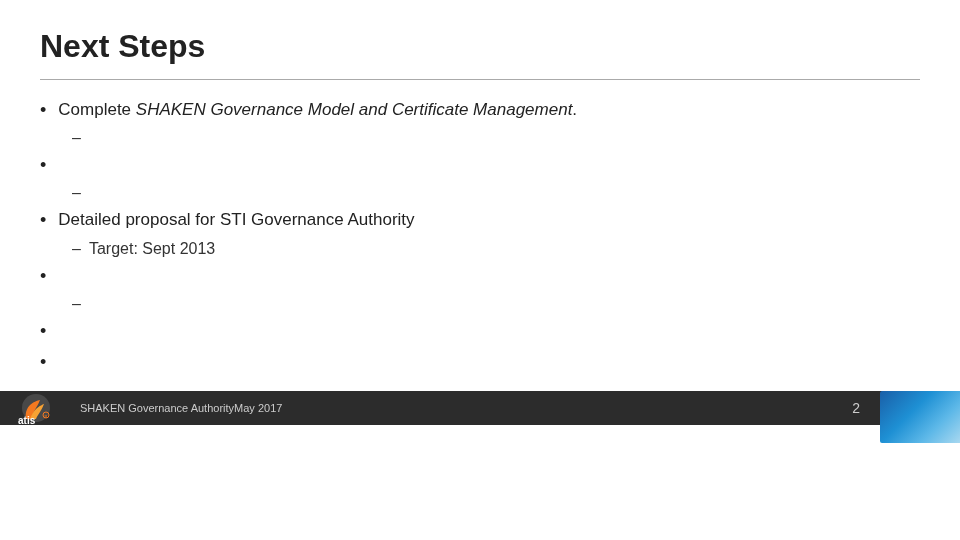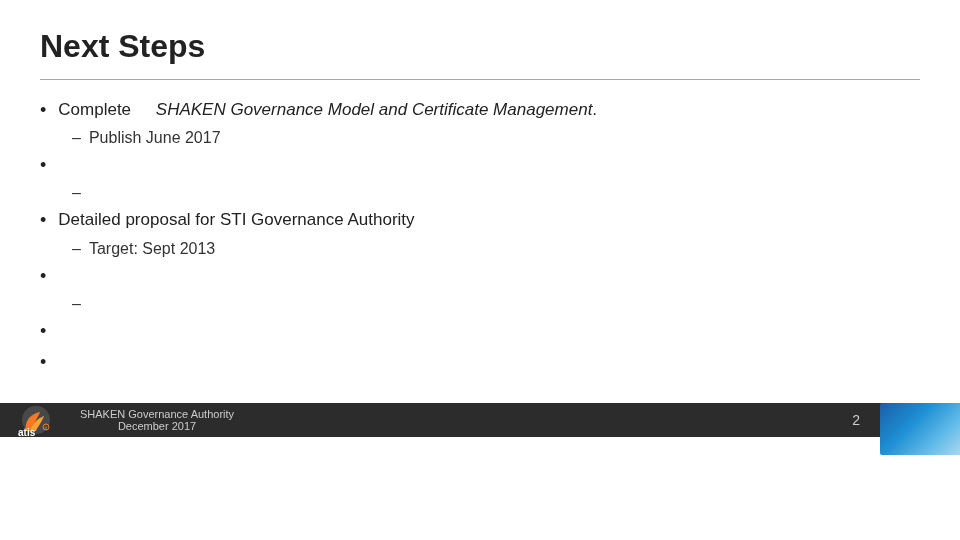--- a/index.html
+++ b/index.html
@@ -11,21 +11,20 @@
       background: #fff;
       overflow: hidden;
       position: relative;
     }
 
     .slide {
       width: 960px;
       height: 397px;
       display: flex;
       flex-direction: column;
-      gap: 12px;
     }
 
     .main-content {
       flex: 1;
       padding: 28px 40px 10px 40px;
     }
 
     .title {
       font-size: 32px;
       font-weight: bold;
@@ -58,21 +57,20 @@
       line-height: 1.4;
       flex-shrink: 0;
     }
 
     .bullet-text {
       line-height: 1.4;
     }
 
     .bullet-text em {
       font-style: italic;
-      margin-left: 20px;
     }
 
     .sub-item {
       display: flex;
       align-items: flex-start;
       margin-left: 32px;
       margin-top: 2px;
       margin-bottom: 6px;
       font-size: 16px;
       color: #333;
@@ -87,21 +85,21 @@
       height: 52px;
       background: #2c2c2c;
       display: flex;
       align-items: center;
       padding: 0 16px;
       position: relative;
     }
 
     .footer-text-block {
       display: flex;
-      flex-direction: column;
+      flex-direction: row;
       margin-left: 10px;
       align-items: center;
     }
 
     .footer-title {
       color: #ccc;
       font-size: 11px;
     }
 
     .footer-date {
@@ -141,21 +139,20 @@
     <hr class="divider">
 
     <ul class="bullet-list">
 
       <li class="bullet-item">
         <span class="bullet-dot">•</span>
         <span class="bullet-text">Complete <em>SHAKEN Governance Model and Certificate Management</em>.</span>
       </li>
       <div class="sub-item">
         <span class="sub-dash">–</span>
-        <span>Publish June 2017</span>
       </div>
 
       <li class="bullet-item">
         <span class="bullet-dot">•</span>
       </li>
       <div class="sub-item">
         <span class="sub-dash">–</span>
       </div>
 
       <li class="bullet-item">
@@ -193,20 +190,20 @@
       <path d="M14,28 C14,28 16,22 20,18 C23,15 28,13 28,13 C28,13 26,18 24,21 C22,24 20,27 20,28 Z" fill="#f7a233"></path>
 
       <text x="2" y="33" fill="white" font-size="10" font-weight="bold" font-family="Arial">atis</text>
 
       <circle cx="30" cy="24" r="3" fill="none" stroke="#f47920" stroke-width="1"></circle>
       <text x="28.5" y="27" fill="#f47920" font-size="4" font-family="Arial">R</text>
     </svg>
 
     <div class="footer-text-block">
       <span class="footer-title">SHAKEN Governance Authority</span>
-      <span class="footer-date">December 2017</span>
+      <span class="footer-date">May 2017</span>
     </div>
 
     <div class="footer-page">2</div>
 
     <div class="footer-image-bar"></div>
   </div>
 </div>
 
 </body></html>

